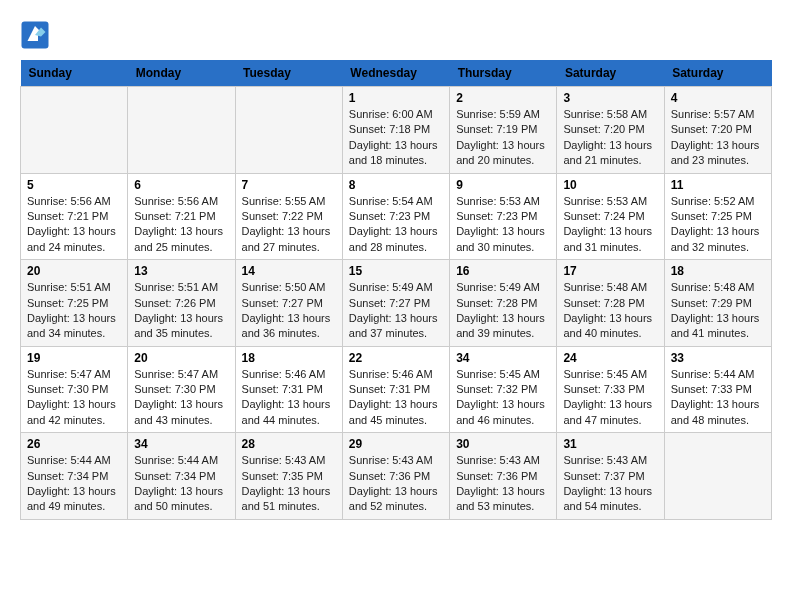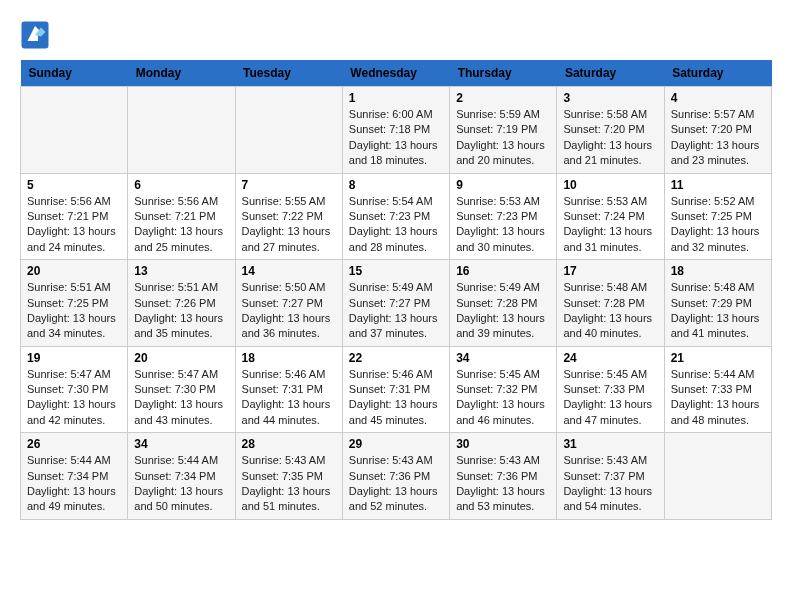--- a/index.html
+++ b/index.html
@@ -148,21 +148,21 @@
         <td><span class="day-number">17</span><span class="day-info">Sunrise: 5:48 AM<br>Sunset: 7:28 PM<br>Daylight: 13 hours and 40 minutes.</span></td>
         <td><span class="day-number">18</span><span class="day-info">Sunrise: 5:48 AM<br>Sunset: 7:29 PM<br>Daylight: 13 hours and 41 minutes.</span></td>
       </tr>
       <tr>
         <td><span class="day-number">19</span><span class="day-info">Sunrise: 5:47 AM<br>Sunset: 7:30 PM<br>Daylight: 13 hours and 42 minutes.</span></td>
         <td><span class="day-number">20</span><span class="day-info">Sunrise: 5:47 AM<br>Sunset: 7:30 PM<br>Daylight: 13 hours and 43 minutes.</span></td>
         <td><span class="day-number">18</span><span class="day-info">Sunrise: 5:46 AM<br>Sunset: 7:31 PM<br>Daylight: 13 hours and 44 minutes.</span></td>
         <td><span class="day-number">22</span><span class="day-info">Sunrise: 5:46 AM<br>Sunset: 7:31 PM<br>Daylight: 13 hours and 45 minutes.</span></td>
         <td><span class="day-number">34</span><span class="day-info">Sunrise: 5:45 AM<br>Sunset: 7:32 PM<br>Daylight: 13 hours and 46 minutes.</span></td>
         <td><span class="day-number">24</span><span class="day-info">Sunrise: 5:45 AM<br>Sunset: 7:33 PM<br>Daylight: 13 hours and 47 minutes.</span></td>
-        <td><span class="day-number">21</span><span class="day-info">Sunrise: 5:44 AM<br>Sunset: 7:33 PM<br>Daylight: 13 hours and 48 minutes.</span></td>
+        <td><span class="day-number">33</span><span class="day-info">Sunrise: 5:44 AM<br>Sunset: 7:33 PM<br>Daylight: 13 hours and 48 minutes.</span></td>
       </tr>
       <tr>
         <td><span class="day-number">26</span><span class="day-info">Sunrise: 5:44 AM<br>Sunset: 7:34 PM<br>Daylight: 13 hours and 49 minutes.</span></td>
         <td><span class="day-number">34</span><span class="day-info">Sunrise: 5:44 AM<br>Sunset: 7:34 PM<br>Daylight: 13 hours and 50 minutes.</span></td>
         <td><span class="day-number">28</span><span class="day-info">Sunrise: 5:43 AM<br>Sunset: 7:35 PM<br>Daylight: 13 hours and 51 minutes.</span></td>
         <td><span class="day-number">29</span><span class="day-info">Sunrise: 5:43 AM<br>Sunset: 7:36 PM<br>Daylight: 13 hours and 52 minutes.</span></td>
         <td><span class="day-number">30</span><span class="day-info">Sunrise: 5:43 AM<br>Sunset: 7:36 PM<br>Daylight: 13 hours and 53 minutes.</span></td>
         <td><span class="day-number">31</span><span class="day-info">Sunrise: 5:43 AM<br>Sunset: 7:37 PM<br>Daylight: 13 hours and 54 minutes.</span></td>
         <td class="empty-cell"></td>
       </tr>

